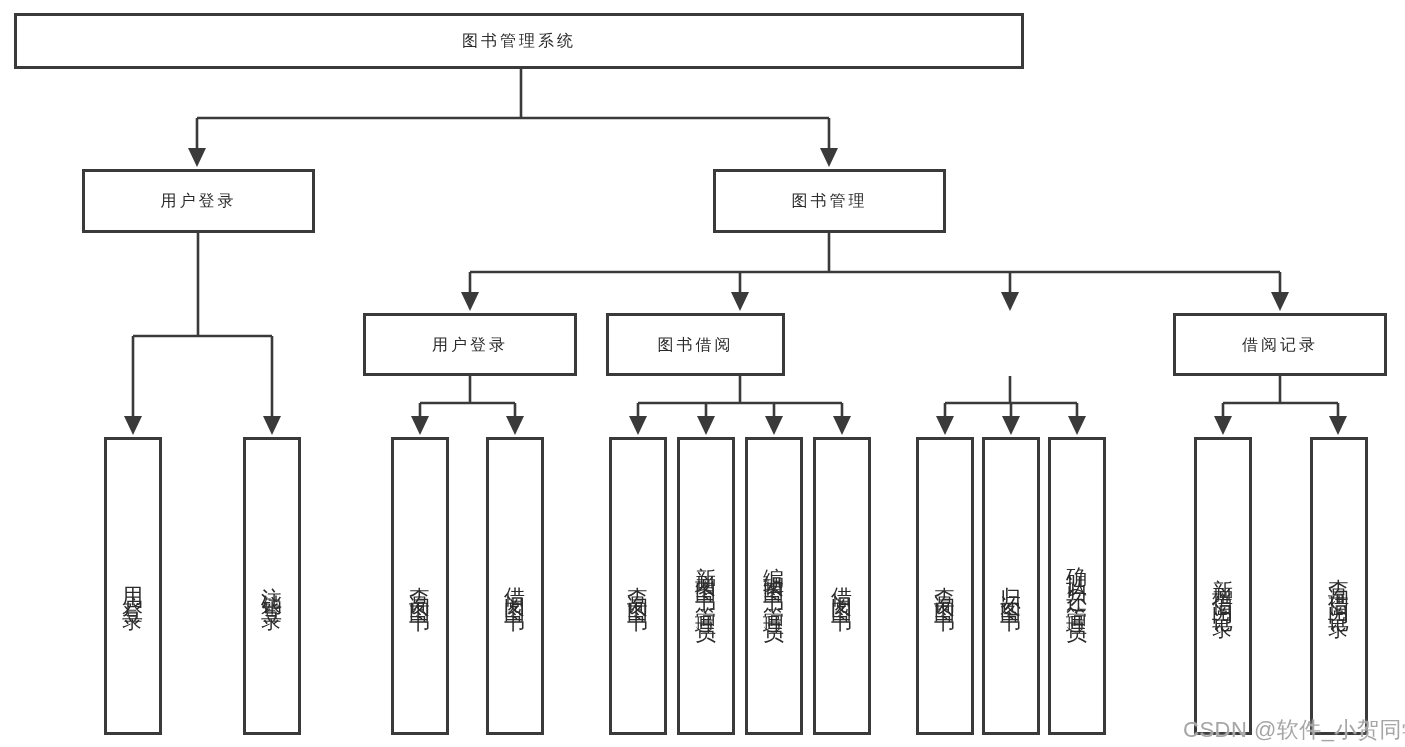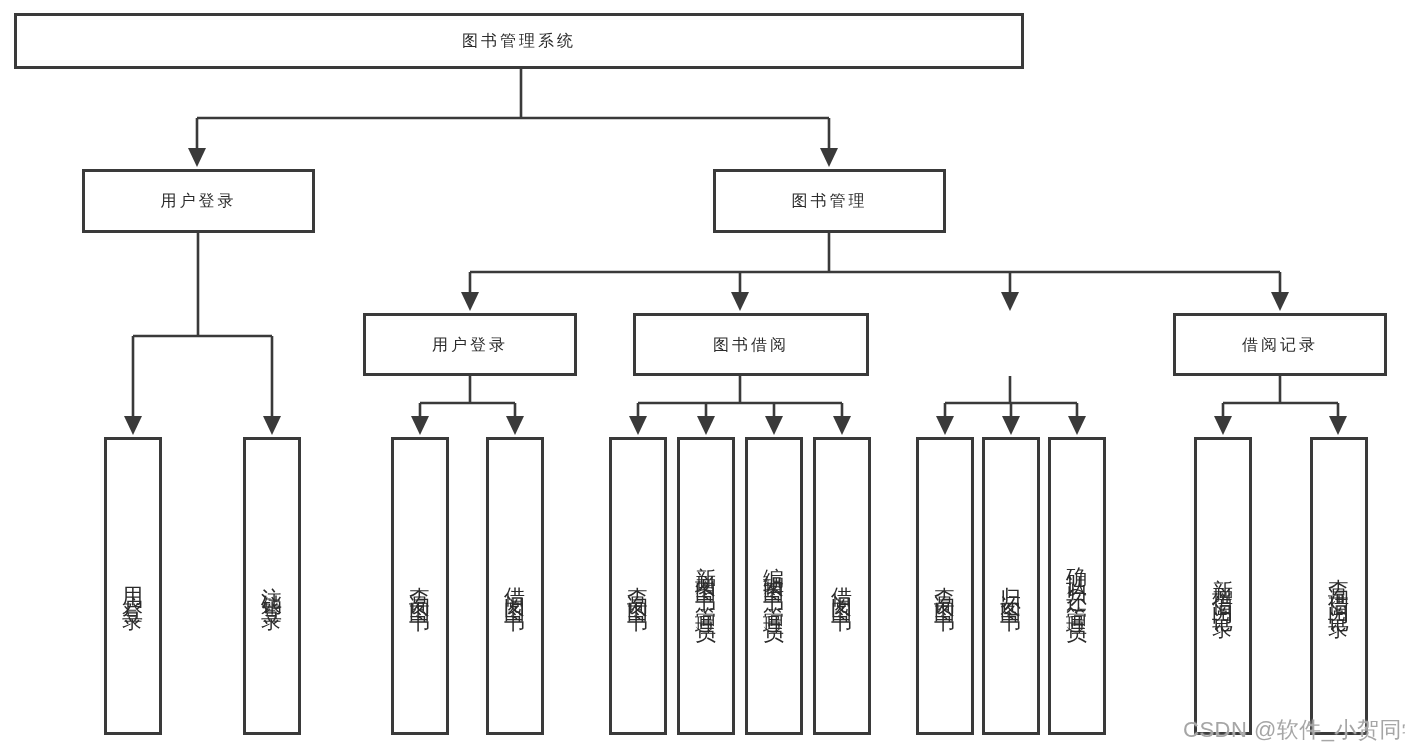--- a/index.html
+++ b/index.html
@@ -94,21 +94,21 @@
       <polygon points="1338,435 1329,416 1347,416"></polygon>
     </g>
   </svg>
 
   <div class="box h-box" style="left:14px; top:13px; width:1010px; height:56px;">图书管理系统</div>
 
   <div class="box h-box" style="left:82px; top:169px; width:233px; height:64px;">用户登录</div>
   <div class="box h-box" style="left:713px; top:169px; width:233px; height:64px;text-align:center;">图书管理</div>
 
   <div class="box h-box" style="left:363px; top:313px; width:214px; height:63px;">用户登录</div>
-  <div class="box h-box" style="left:633px; top:313px; width:236px; height:63px;text-align:right;">图书借阅</div>
+  <div class="box h-box" style="left:606px; top:313px; width:179px; height:63px;text-align:right;">图书借阅</div>
   <div class="box h-box" style="left:1173px; top:313px; width:214px; height:63px;">借阅记录</div>
 
   <div class="box v-box" style="left:104px;">用户登录</div>
   <div class="box v-box" style="left:243px;">注销登录</div>
 
   <div class="box v-box" style="left:391px;">查询图书</div>
   <div class="box v-box" style="left:486px;">借阅图书</div>
 
   <div class="box v-box" style="left:609px;">查询图书</div>
   <div class="box v-box" style="left:677px;">新增图书（管理员）</div>

